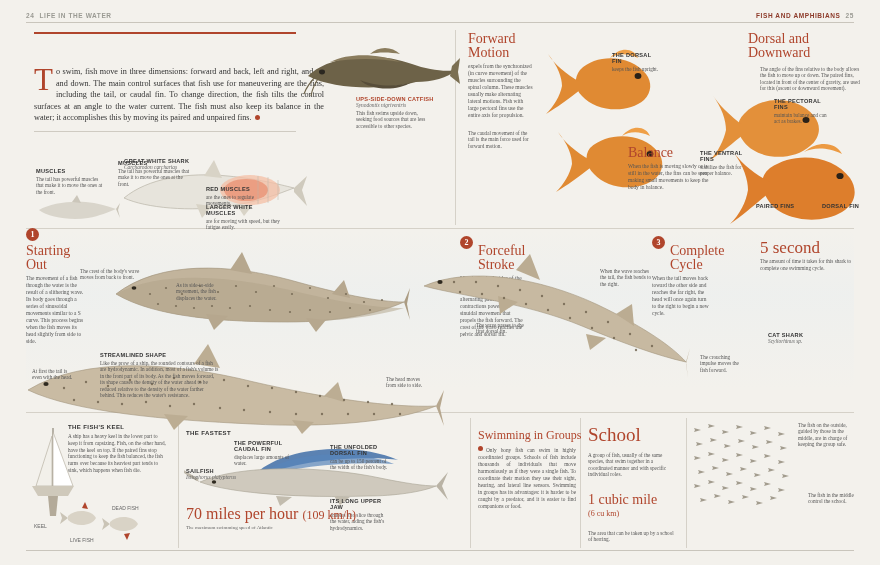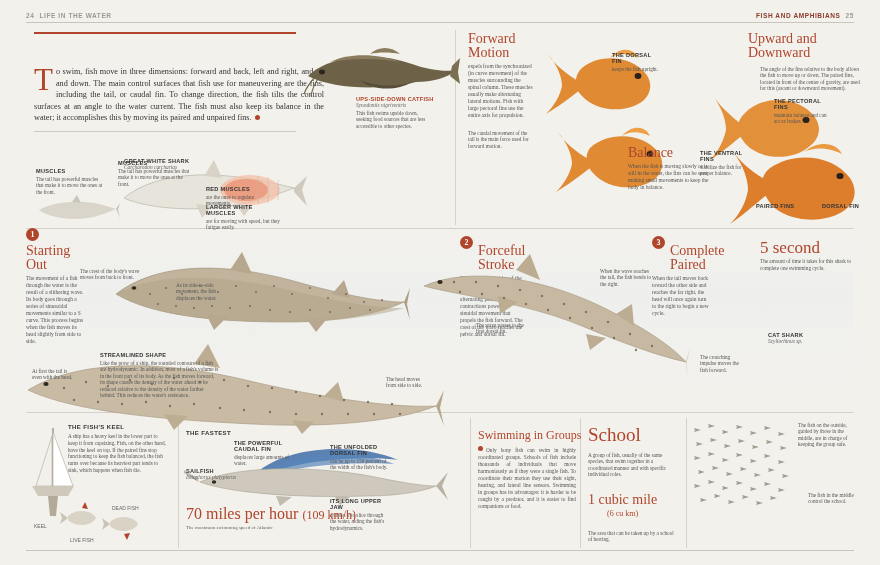--- a/index.html
+++ b/index.html
@@ -91,21 +91,21 @@
   }
   .mph .kmh{color:#b0452c;font-size:12px;}
   .mph-sub{position:absolute;left:186px;top:525px;font-family:"Liberation Serif", serif;font-size:4.8px;color:#777;}
 
   .footnote{font-family:"Liberation Serif", serif;font-size:5px;line-height:6.4px;color:#666;}
 
   .onesec{position:absolute;left:760px;top:238px;font-family:"Liberation Serif", serif;font-size:17px;color:#b0452c;}
   .onesec-sub{position:absolute;left:760px;top:258px;width:100px;font-family:"Liberation Serif", serif;font-size:5.2px;line-height:6.6px;color:#555;}
 
   .school-h{position:absolute;left:588px;top:424px;font-family:"Liberation Serif", serif;font-size:19px;color:#b0452c;}
-  .cubic{position:absolute;left:588px;top:492px;font-family:"Liberation Serif", serif;font-size:14px;color:#b0452c;text-align:center;}
+  .cubic{position:absolute;left:588px;top:492px;font-family:"Liberation Serif", serif;font-size:14px;color:#b0452c;}
   .cubic small{display:block;font-size:8px;margin-top:1px;}
 
   .swimgroups-h{position:absolute;left:478px;top:428px;font-family:"Liberation Serif", serif;font-size:12px;color:#b0452c;}
   .swimgroups-b{position:absolute;left:478px;top:446px;width:98px;font-family:"Liberation Serif", serif;font-size:5.3px;line-height:7px;color:#555;text-align:justify;}
   .swimgroups-b .dot{display:inline-block;width:5px;height:5px;border-radius:50%;background:#b0452c;margin-right:3px;vertical-align:1px;}
 
   .keel-h{position:absolute;left:68px;top:424px;font-family:"Liberation Sans",sans-serif;font-size:6px;font-weight:bold;letter-spacing:.4px;color:#333;}
   .keel-b{position:absolute;left:68px;top:433px;width:100px;font-family:"Liberation Serif",serif;font-size:5.2px;line-height:6.8px;color:#555;}
 
   .fastest-h{position:absolute;left:186px;top:430px;font-family:"Liberation Sans",sans-serif;font-size:6px;font-weight:bold;letter-spacing:.4px;color:#333;}
@@ -237,21 +237,21 @@
   </div>
   <div class="cap" style="left:612px;top:52px;width:48px;">
     <div class="t">The dorsal fin</div>
     <div class="b">keeps the fish upright.</div>
   </div>
   <div class="cap" style="left:468px;top:128px;width:62px;">
     <div class="b">The caudal movement of the tail is the main force used for forward motion.</div>
   </div>
 
   <div class="sect" style="left:748px;top:32px;width:76px;">
-    <h3>Upward and Downward</h3>
+    <h3>Dorsal and Downward</h3>
   </div>
   <div class="cap" style="left:760px;top:64px;width:104px;">
     <div class="b">The angle of the fins relative to the body allows the fish to move up or down. The paired fins, located in front of the center of gravity, are used for this (ascent or downward movement).</div>
   </div>
   <div class="ill" style="left:700px;top:70px;">
     <svg width="170" height="160" viewBox="0 0 170 160">
       <g fill="#e3903a">
         <path d="M44 44 C62 24, 98 26, 114 46 C122 56, 120 68, 110 76 C92 92, 58 90, 44 72 C36 62, 36 52, 44 44 Z"></path>
         <path d="M44 56 C30 46, 18 34, 12 24 C22 38, 26 50, 26 60 C24 70, 18 82, 10 90 C20 84, 34 72, 44 64 Z"></path>
       </g>
@@ -291,21 +291,21 @@
   </div>
 
   <div class="num-badge" style="left:460px;top:236px;">2</div>
   <div class="sect" style="left:460px;top:244px;width:66px;">
     <h3 style="margin-left:18px;">Forceful Stroke</h3>
     <div class="body">Muscles on both sides of the spinal column, especially the tail muscles, contract in an alternating pattern. These contractions power the sinuidal movement that propels the fish forward. The crest of the wave reaches the pelvic and dorsal fin.</div>
   </div>
 
   <div class="num-badge" style="left:652px;top:236px;">3</div>
   <div class="sect" style="left:652px;top:244px;width:58px;">
-    <h3 style="margin-left:18px;">Complete Paired</h3>
+    <h3 style="margin-left:18px;">Complete Cycle</h3>
     <div class="body">When the tail moves back toward the other side and reaches the far right, the head will once again turn to the right to begin a new cycle.</div>
   </div>
 
   <div class="onesec">5 second</div>
   <div class="onesec-sub">The amount of time it takes for this shark to complete one swimming cycle.</div>
 
   <div class="ill" style="left:110px;top:236px;">
     <svg width="300" height="120" viewBox="0 0 300 120">
       <path d="M6 58 C50 24, 120 28, 180 44 C230 58, 268 66, 294 66 C268 78, 226 86, 178 86 C118 86, 46 82, 6 58 Z" fill="#c2b49c" stroke="#9e9079" stroke-width=".6"></path>
       <path d="M6 58 C50 34, 120 40, 180 54 C228 66, 266 72, 294 72 C268 80, 226 86, 178 86 C118 86, 46 82, 6 58 Z" fill="#b0a187" opacity=".5"></path>

